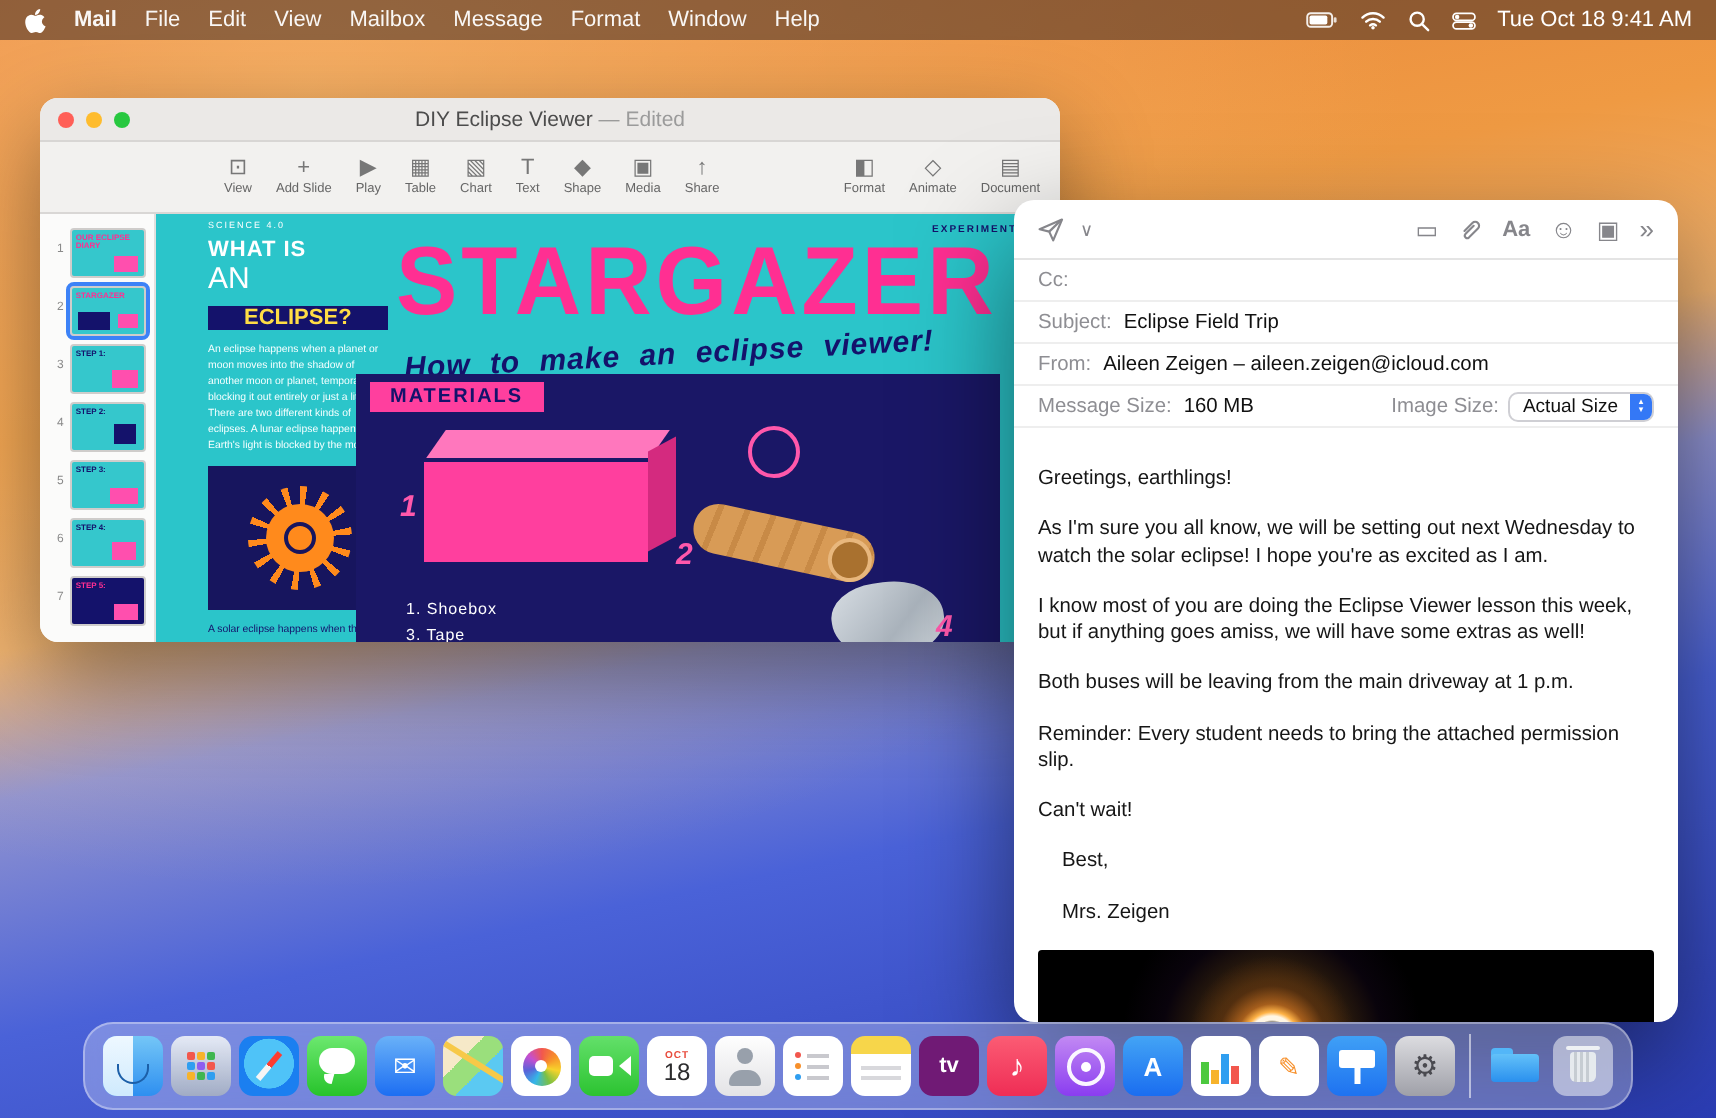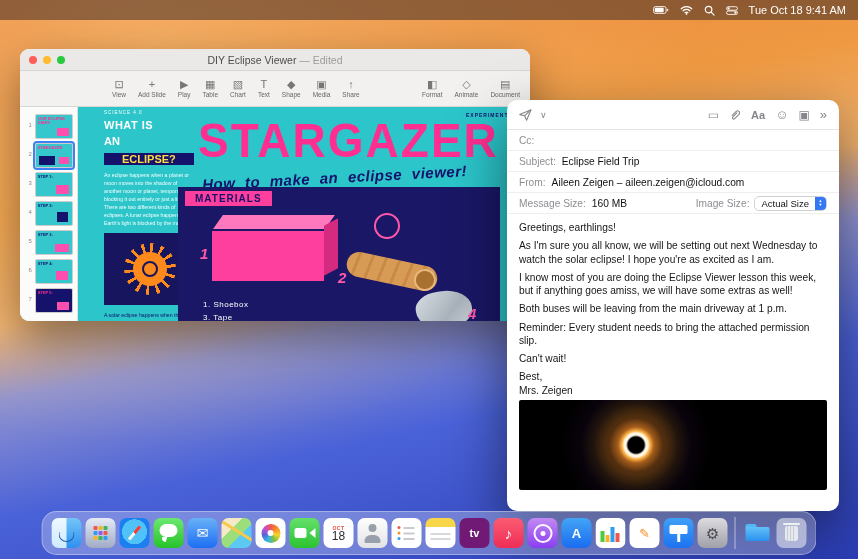--- a/index.html
+++ b/index.html
@@ -42,21 +42,21 @@
   .srow.selected .sthumb{outline:2px solid #3c82f7;outline-offset:0}
   .tt{position:absolute;left:2px;top:2px;font-size:4px;font-weight:bold;color:#ff2f92;line-height:1.1}
   .tt.navy{color:#14126b}
   .minio{position:absolute}
   
   .kcanvas{flex:1;background:#2bc5ca;position:relative;overflow:hidden}
   .course{position:absolute;left:26px;top:3px;font-size:4.5px;color:#fff;letter-spacing:1px}
   .expmt{position:absolute;right:8px;top:5px;font-size:5px;color:#14126b;letter-spacing:1px;font-weight:bold}
   .leftcol{position:absolute;left:26px;top:12px;width:92px}
   .h-what{font-size:11px;font-weight:900;color:#fff;letter-spacing:.5px}
-  .h-an{font-size:11px;font-weight:700;color:#fff}
+  .h-an{font-size:15px;font-weight:400;color:#fff}
   .hl-navy{background:#14126b;color:#ffdd45;padding:0 18px;font-weight:900}
   .intro{margin-top:4px;font-size:5.2px;line-height:1.55;color:#f4ffff}
   .sunbox{margin-top:6px;width:92px;height:72px;background:#17155e;position:relative;display:flex;align-items:center;justify-content:center}
   .sun{width:34px;height:34px;border-radius:50%;background:#ff8a1c;position:relative}
   .sun::before{content:"";position:absolute;inset:-9px;border-radius:50%;
     background:repeating-conic-gradient(#ff8a1c 0 8deg,transparent 8deg 26deg)}
   .sun::after{content:"";position:absolute;inset:9px;border-radius:50%;border:2px solid #17155e}
   .solar{margin-top:6px;font-size:5.2px;line-height:1.55;color:#14126b}
   .ptitle{position:absolute;left:120px;top:6px;font-size:46px;font-weight:900;color:#ff2f92;
     letter-spacing:2px;white-space:nowrap;transform:scaleY(1.05)}
@@ -95,22 +95,22 @@
   .row{display:flex;align-items:center;height:21px;padding:0 12px;border-bottom:1px solid #eeeeee;font-size:10.2px;color:#111;gap:6px;flex:none}
   .lbl{color:#8e8e93;white-space:nowrap}
   .token{background:#e3ecfc;color:#2667d9;border-radius:9px;padding:1px 7px;font-size:9.5px;display:flex;gap:3px;align-items:center}
   .token .tchev{font-size:7px}
   .plus{margin-left:auto;color:#3478f6;font-size:12px;line-height:12px}
   .rt{margin-left:auto;display:flex;align-items:center;gap:5px}
   .select{display:flex;align-items:stretch;border:1px solid #cfcfd4;border-radius:5px;overflow:hidden;font-size:9.5px;height:15px}
   .select .val{padding:0 6px;display:flex;align-items:center}
   .select .step{background:#3478f6;color:#fff;width:11px;display:flex;flex-direction:column;align-items:center;justify-content:center;font-size:4.5px;line-height:4px}
   .mbody{padding:7px 12px 10px;font-size:10.2px;line-height:1.3;color:#161616;flex:1;overflow:hidden}
-  .mbody p{margin:0 0 5px}
-  .mbody p.tight{margin:0}
+  .mbody p{margin:12px 0 5px}
+  .mbody p.tight{margin:12px}
   .eclipse-img{margin-top:3px;width:100%;height:90px;border-radius:2px;
     background:
       radial-gradient(circle at 38% 50%, #000 0 8px, #fff6e4 10px 12px, #ffb347 14px, rgba(255,140,40,.55) 18px, rgba(150,70,20,.28) 27px, rgba(0,0,0,0) 42px),
       radial-gradient(circle at 38% 50%, rgba(255,170,60,.22) 0 30px, rgba(60,20,80,.15) 55px, rgba(0,0,0,0) 75px),
       #000}
   
   .dock{position:absolute;z-index:5;left:50%;bottom:4px;transform:translateX(-50%);display:flex;align-items:center;gap:4px;
     padding:5px 9px;background:rgba(255,255,255,.28);border:1px solid rgba(255,255,255,.35);border-radius:15px;backdrop-filter:blur(8px)}
   .di{width:30px;height:30px;border-radius:7px;position:relative;overflow:hidden;flex:none;display:flex;align-items:center;justify-content:center}
   .dsep{width:1px;height:32px;background:rgba(255,255,255,.55);margin:0 3px;flex:none}
@@ -174,20 +174,36 @@
   .di.downloads::after{content:"";position:absolute;left:3px;top:9px;width:24px;height:14px;background:linear-gradient(180deg,#63c1f9,#2a90ee);border-radius:2px}
   .di.trash{background:rgba(240,243,246,.55)}
   .di.trash::before{content:"";position:absolute;left:50%;top:5px;width:17px;height:2px;background:#eef1f4;transform:translateX(-50%);border-radius:1px}
   .di.trash::after{content:"";position:absolute;left:50%;top:8px;width:13px;height:15px;transform:translateX(-50%);border-radius:2px 2px 3px 3px;
     background:linear-gradient(90deg,#e6eaee 0 2px,#c6ccd2 2px 3.5px,#e6eaee 3.5px 5px,#c6ccd2 5px 6.5px,#e6eaee 6.5px 8px,#c6ccd2 8px 9.5px,#e6eaee 9.5px 13px)}
 </style>
 </head>
 <body>
 
 <div class="menubar">
+  <div class="mb-left">
+    <span class="sicon">
+      <svg viewBox="0 0 14 17" width="11" height="13">
+          <path fill="#fff" d="M11.5 9c0-2 1.6-2.9 1.7-3-.9-1.4-2.4-1.6-2.9-1.6-1.2-.1-2.4.7-3 .7-.6 0-1.6-.7-2.6-.7C3.3 4.5 2 5.2 1.3 6.4c-1.4 2.4-.4 6 1 8 .7 1 1.5 2.1 2.6 2 1-.1 1.4-.7 2.7-.7s1.6.7 2.7.7c1.1 0 1.8-1 2.5-2 .8-1.2 1.1-2.3 1.1-2.4-.1 0-2.3-.9-2.4-3zM9.5 3.2c.6-.7 1-1.7.9-2.6-.9 0-1.9.6-2.5 1.3-.5.6-1 1.6-.9 2.6 1 0 2-.6 2.5-1.3z"></path>
+        </svg>
+    </span>
+    <span class="mi bold">Mail</span>
+    <span class="mi">File</span>
+    <span class="mi">Edit</span>
+    <span class="mi">View</span>
+    <span class="mi">Mailbox</span>
+    <span class="mi">Message</span>
+    <span class="mi">Format</span>
+    <span class="mi">Window</span>
+    <span class="mi">Help</span>
+  </div>
   <div class="mb-right">
     <span class="sicon">
       <svg viewBox="0 0 18 9" width="16" height="8">
           <rect x="0.7" y="0.7" width="14" height="7.6" rx="2" fill="none" stroke="#fff" stroke-width="1.1" opacity=".9"></rect>
           <rect x="2" y="2" width="10" height="5" rx="1" fill="#fff"></rect>
           <rect x="15.6" y="3" width="1.6" height="3" rx=".8" fill="#fff" opacity=".8"></rect>
         </svg>
     </span>
     <span class="sicon">
       <svg viewBox="0 0 16 12" width="13" height="10">

